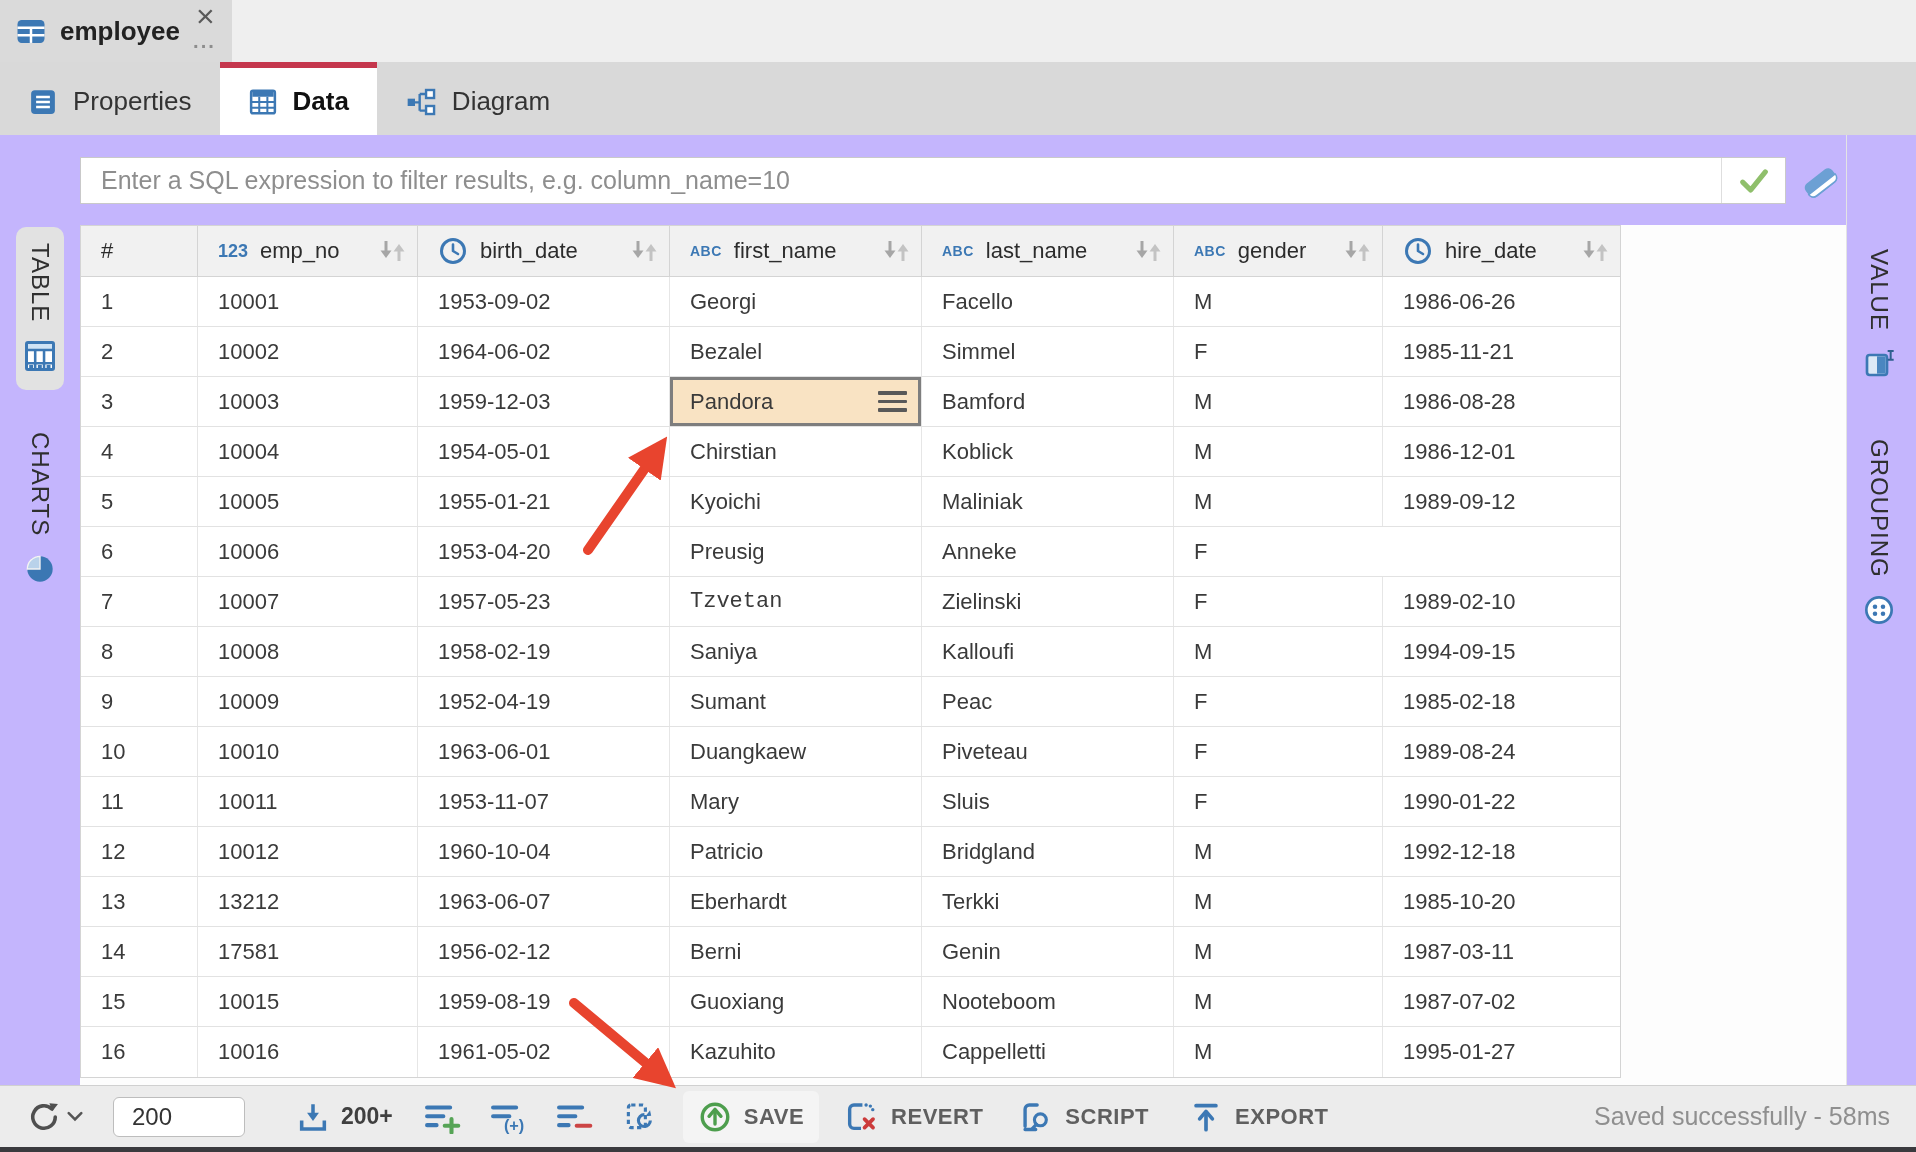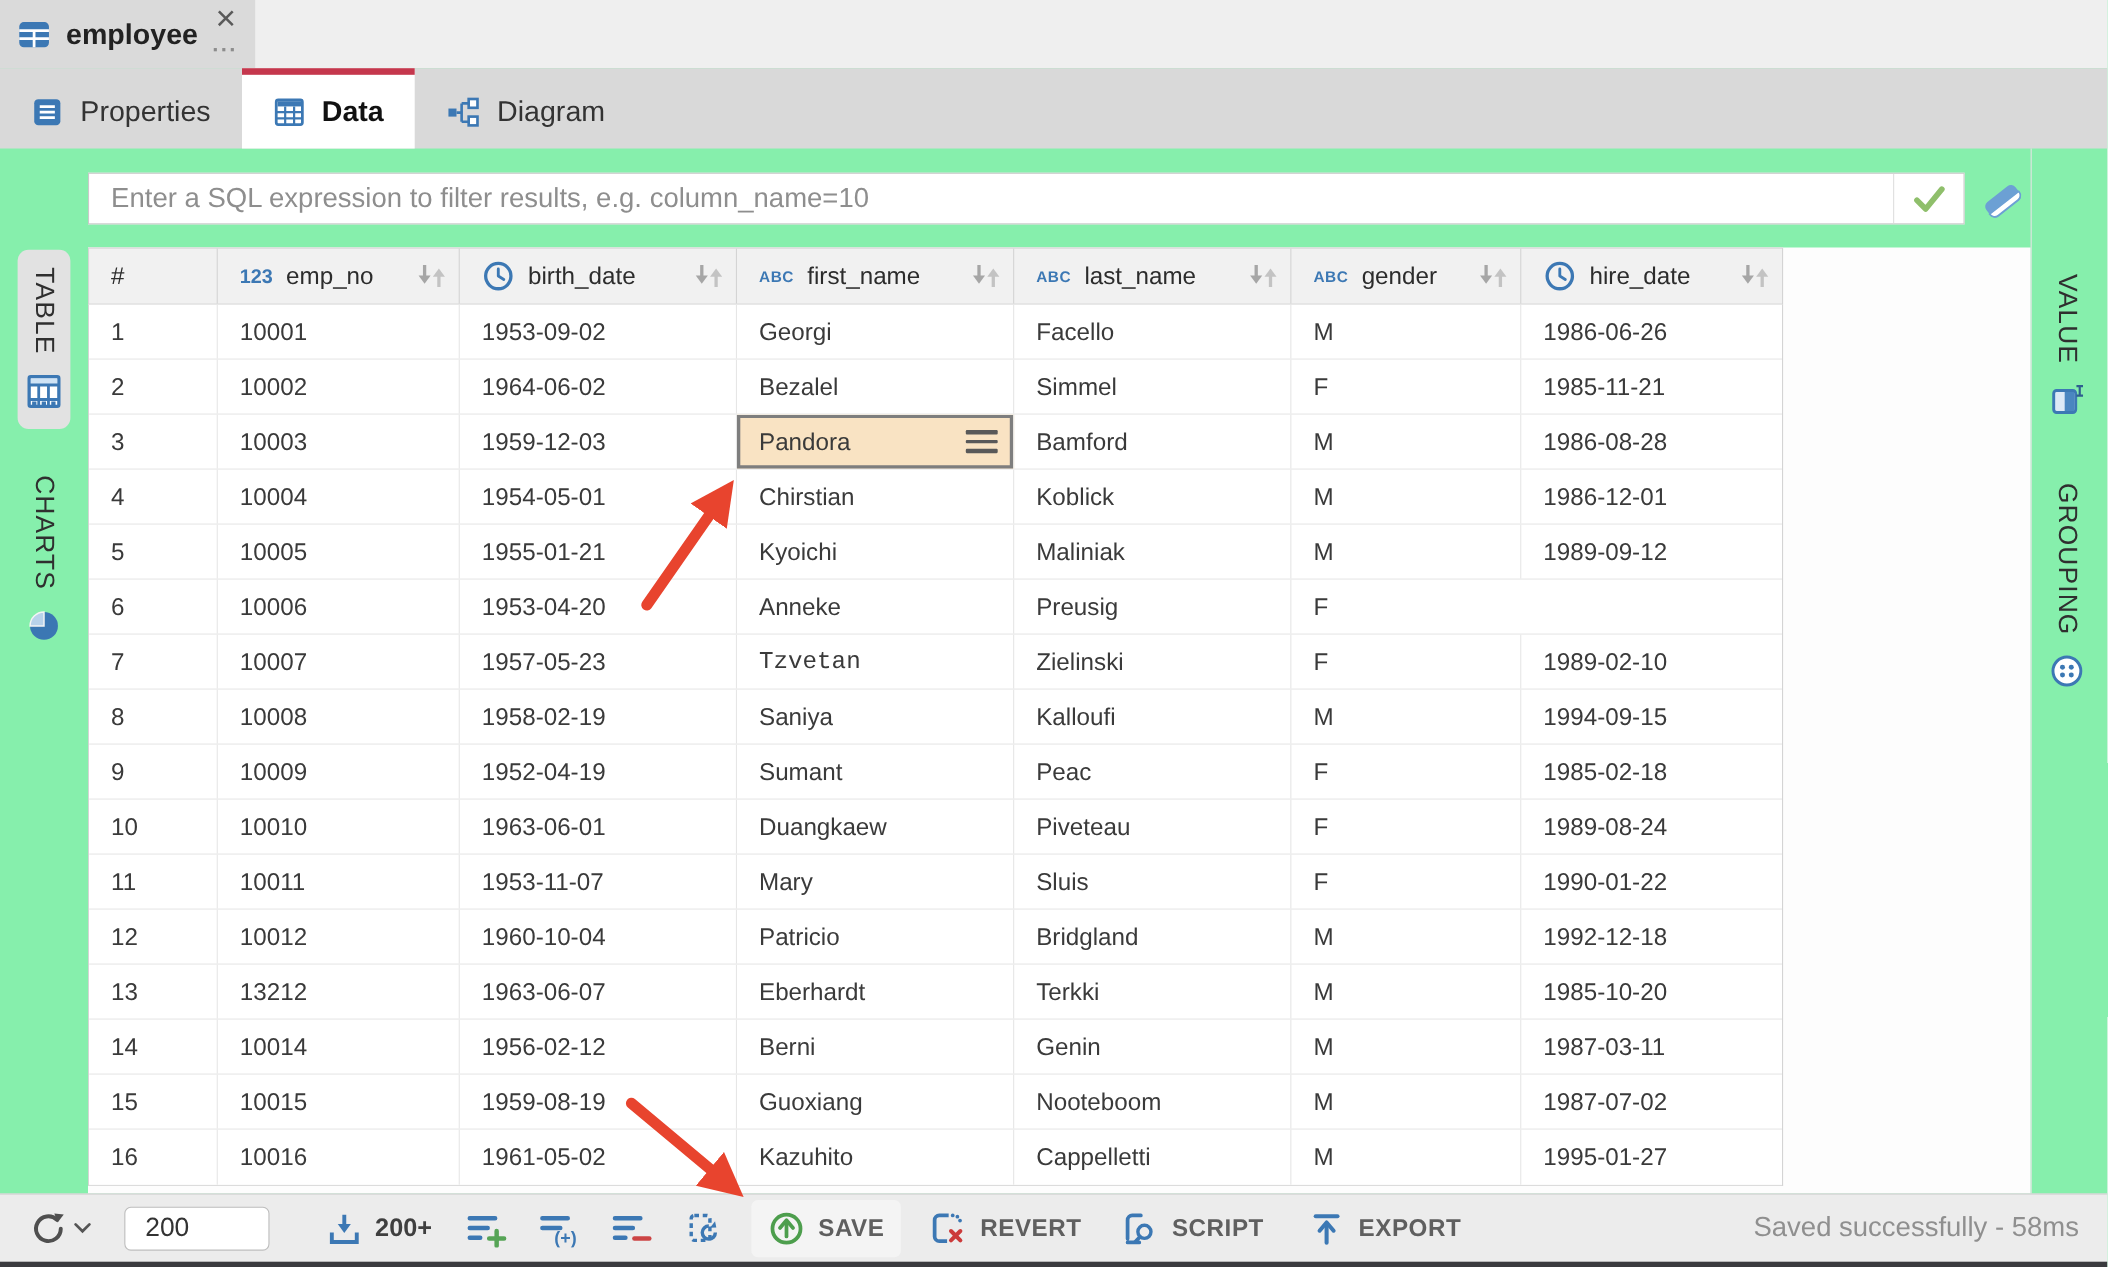--- a/index.html
+++ b/index.html
@@ -1,17 +1,17 @@
 <!DOCTYPE html>
 <html><head>
 <meta charset="utf-8">
 <style>
   html,body{margin:0;padding:0;background:#f4f4f4;font-family:"Liberation Sans",sans-serif;}
   *{box-sizing:border-box;}
-  #app{position:relative;width:1916px;height:1152px;overflow:hidden;background:#86efac;}
+  #app{position:relative;width:1916px;height:1152px;overflow:hidden;background:#c4b5fd;}
 
   
   .row1{position:absolute;left:0;top:0;width:1916px;height:62px;background:#efefef;}
   .doc-tab{position:absolute;left:0;top:0;width:232px;height:62px;background:#dadada;display:flex;align-items:center;padding-left:16px;gap:14px;cursor:pointer;}
   .doc-tab-label{font-size:26px;font-weight:700;color:#222;}
   .tab-close{position:absolute;left:194px;top:-2px;border:none;background:none;font-size:32px;font-weight:300;color:#5a5a5a;cursor:pointer;line-height:1;padding:2px;}
   .tab-more{position:absolute;left:193px;top:36px;font-size:20px;font-weight:700;color:#8d8d8d;letter-spacing:1px;line-height:1;cursor:pointer;}
 
   
   .row2{position:absolute;left:0;top:62px;width:1916px;height:73px;background:#d9d9d9;display:flex;}
@@ -354,24 +354,24 @@
             <div class="g-cell" style="width: 117px;">
               <span>6</span>
             </div>
             <div class="g-cell" style="width: 220px;">
               <span>10006</span>
             </div>
             <div class="g-cell" style="width: 252px;">
               <span>1953-04-20</span>
             </div>
             <div class="g-cell" style="width: 252px;">
+              <span>Preusig</span>
+            </div>
+            <div class="g-cell" style="width: 252px;">
               <span>Anneke</span>
-            </div>
-            <div class="g-cell" style="width: 252px;">
-              <span>Preusig</span>
             </div>
             <div class="g-cell" style="width: 209px;">
               <span>F</span>
             </div>
           </div>
           <div class="g-row">
             <div class="g-cell" style="width: 117px;">
               <span>7</span>
             </div>
             <div class="g-cell" style="width: 220px;">
@@ -529,21 +529,21 @@
             </div>
             <div class="g-cell" style="width: 237px;">
               <span>1985-10-20</span>
             </div>
           </div>
           <div class="g-row">
             <div class="g-cell" style="width: 117px;">
               <span>14</span>
             </div>
             <div class="g-cell" style="width: 220px;">
-              <span>10014</span>
+              <span>17581</span>
             </div>
             <div class="g-cell" style="width: 252px;">
               <span>1956-02-12</span>
             </div>
             <div class="g-cell" style="width: 252px;">
               <span>Berni</span>
             </div>
             <div class="g-cell" style="width: 252px;">
               <span>Genin</span>
             </div>

